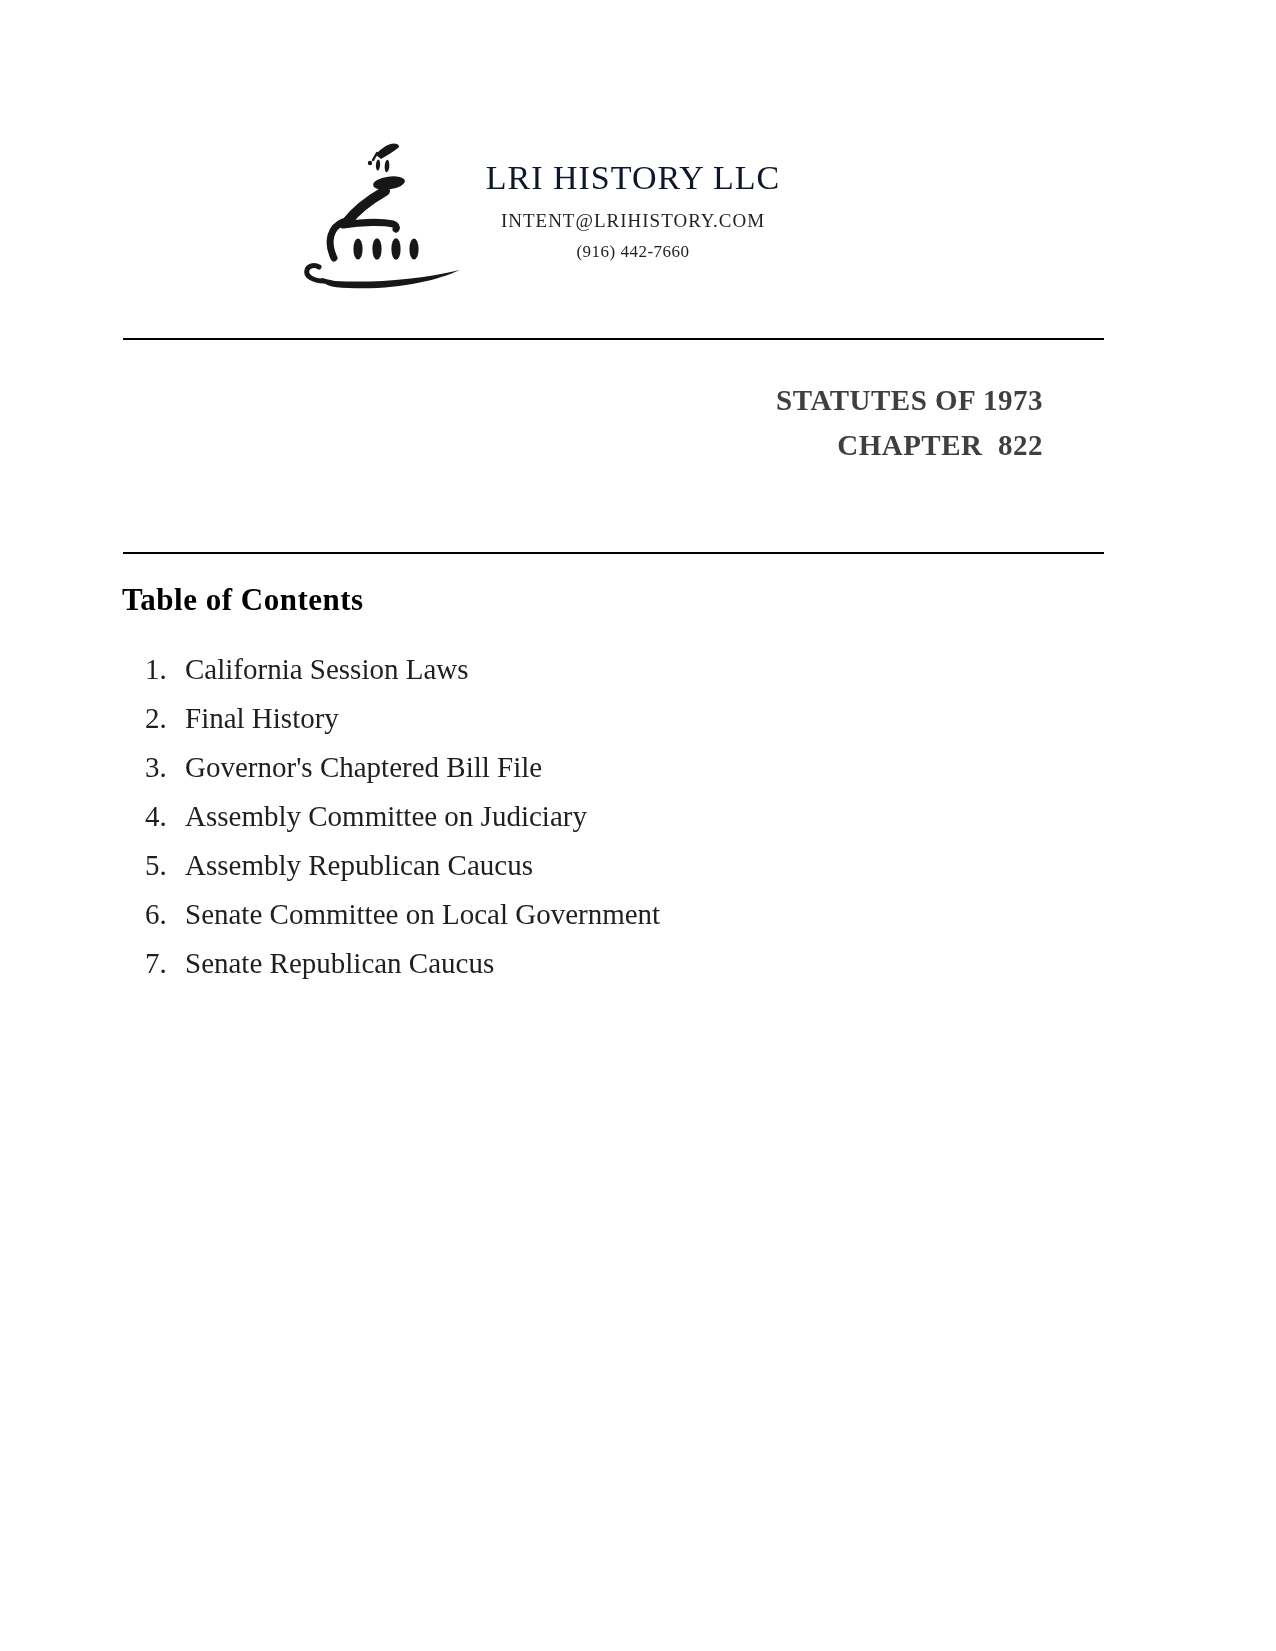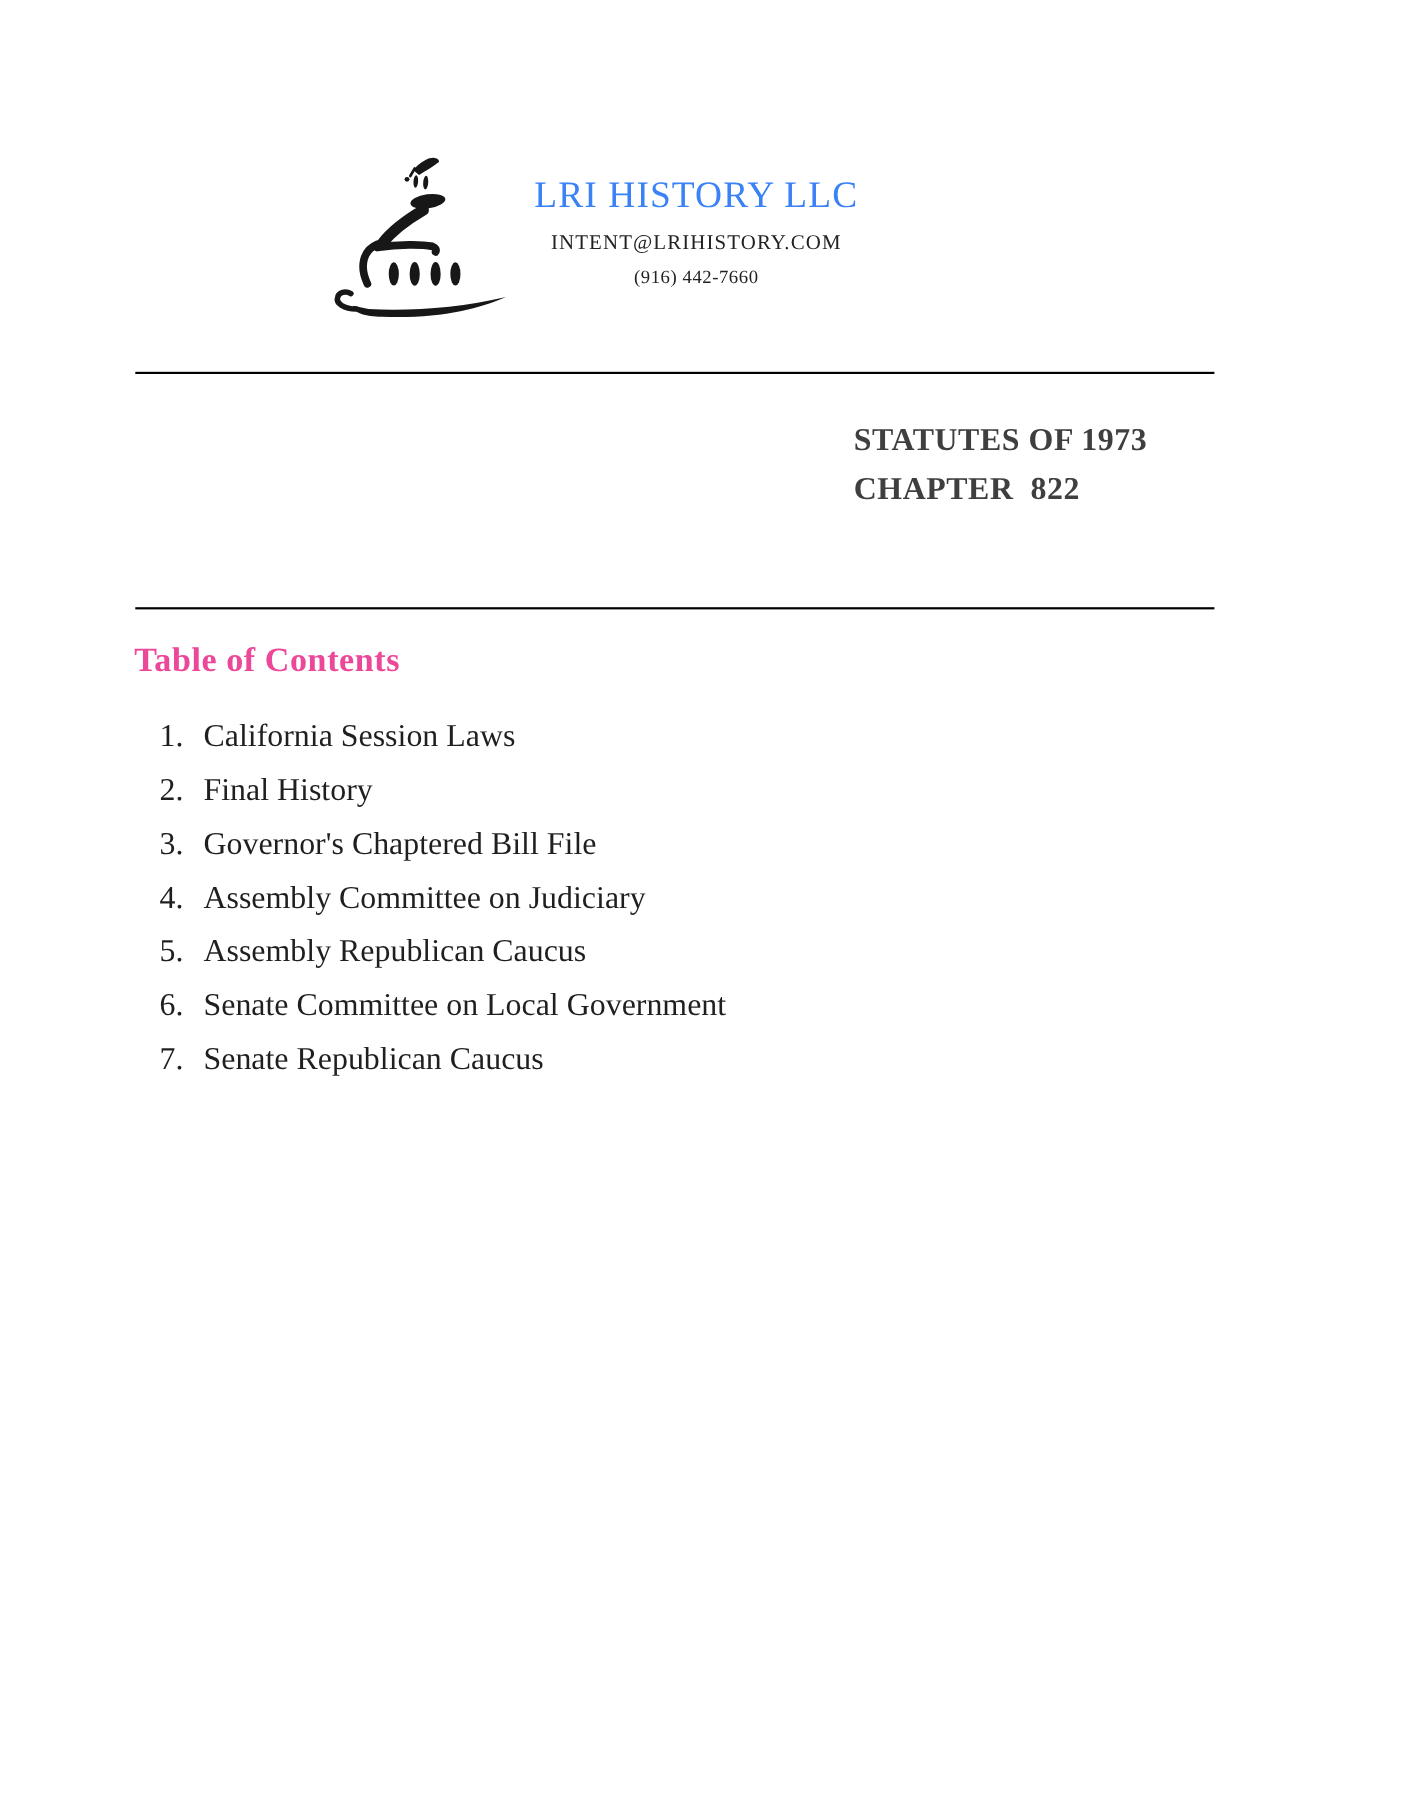--- a/index.html
+++ b/index.html
@@ -30,21 +30,21 @@
     position: absolute;
     left: 450px;
     top: 156px;
     width: 366px;
     text-align: center;
   }
   .org-name {
     font-size: 34px;
     line-height: 44px;
     letter-spacing: 1px;
-    color: #3b82f6;
+    color: #0f172a;
     white-space: nowrap;
   }
   .org-email {
     margin-top: 8px;
     font-size: 19px;
     line-height: 26px;
     letter-spacing: 1px;
     color: #222;
     white-space: nowrap;
     text-align: center;
@@ -76,37 +76,38 @@
     border-top: 2px solid #000000;
   }
   .rule-top { top: 338px; }
   .rule-mid { top: 552px; }
 
   
   .case-block {
     position: absolute;
     top: 378px;
     right: 233px;
+    text-align: right;
     font-weight: bold;
     font-size: 29px;
     line-height: 45px;
     letter-spacing: 0.5px;
     color: #3f3f3f;
   }
   .case-line { white-space: pre; }
 
   
   .toc-heading {
     position: absolute;
     left: 122px;
     top: 582px;
     font-size: 31px;
     font-weight: bold;
     letter-spacing: 0.5px;
-    color: #ec4899;
+    color: #000000;
     white-space: nowrap;
   }
   .toc-list {
     position: absolute;
     left: 123px;
     top: 645px;
     list-style: none;
     font-size: 29px;
     color: #1f1f1f;
   }

